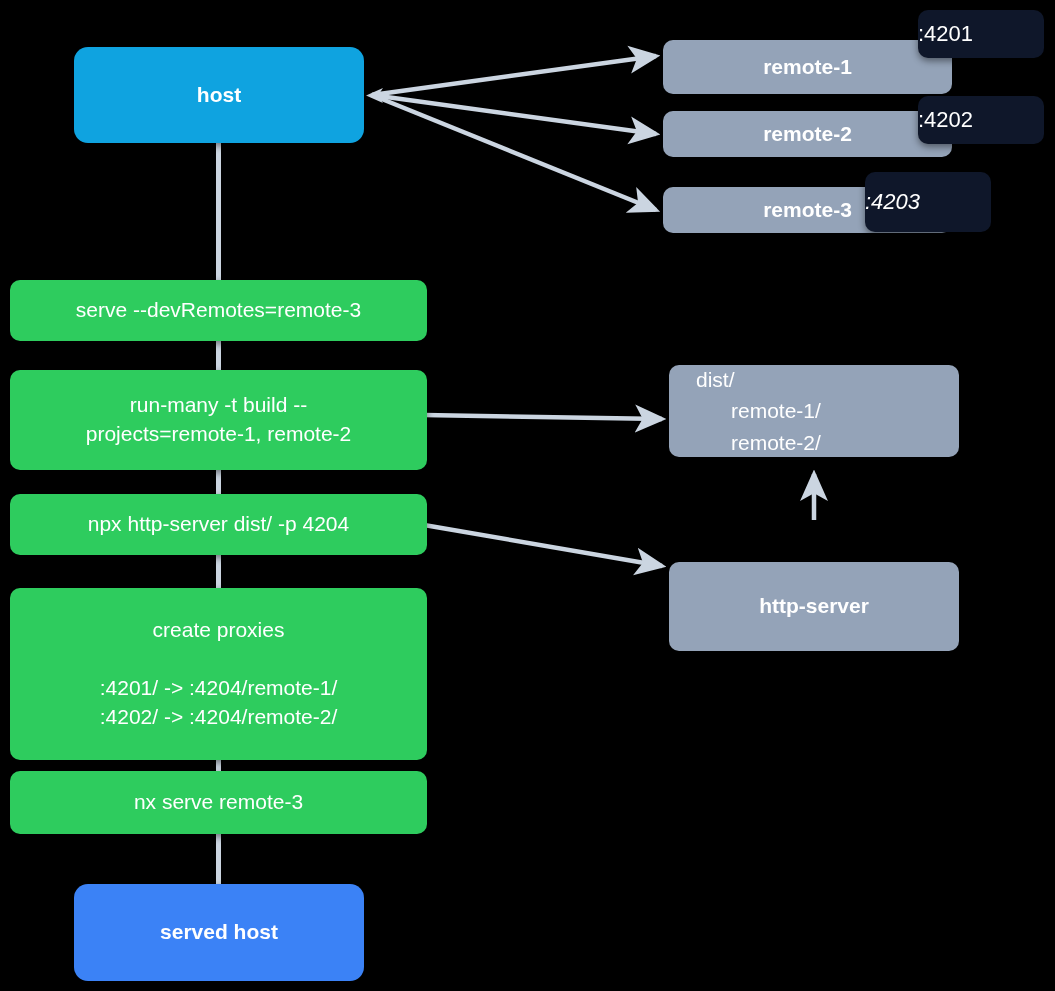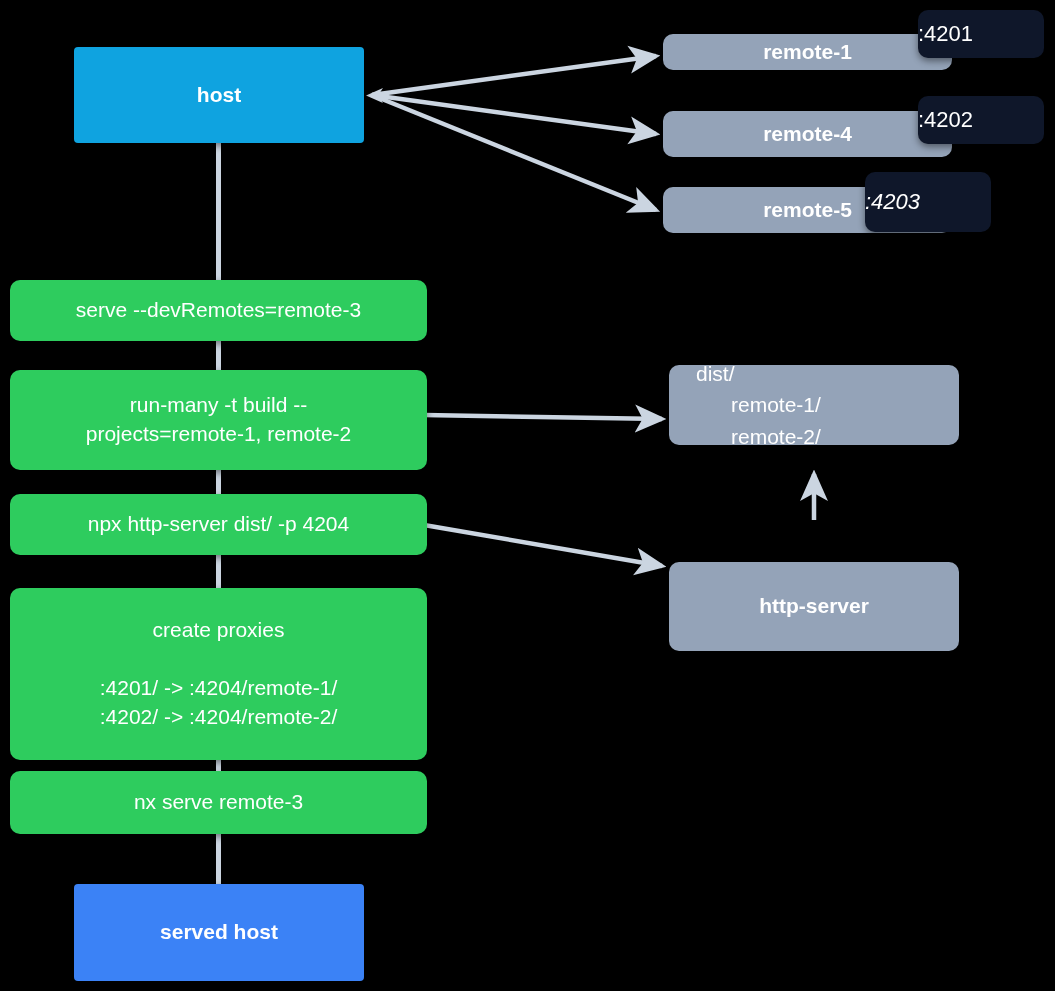--- a/index.html
+++ b/index.html
@@ -24,21 +24,21 @@
     left: 0; top: 0;
     width: 1055px;
     height: 991px;
     pointer-events: none;
   }
 
   
   .node {
     position: absolute;
     box-sizing: border-box;
-    border-radius: 4px;
+    border-radius: 14px;
     display: flex;
     align-items: center;
     justify-content: center;
     text-align: center;
     color: #ffffff;
     box-shadow: 0 3px 7px rgba(0,0,0,0.45);
     line-height: 1.38;
   }
   .node .lbl { display: block; width: 100%; }
 
@@ -131,36 +131,36 @@
 
     <line x1="424" y1="525" x2="662" y2="566" stroke="#CBD5E1" stroke-width="4.5" marker-end="url(#ah)"></line>
 
     <line x1="814" y1="520" x2="814" y2="474" stroke="#CBD5E1" stroke-width="4.5" marker-end="url(#ah)"></line>
   </svg>
 
   <div class="node node-host" style="left:74px; top:47px; width:290px; height:96px;">
     <span class="lbl">host</span>
   </div>
 
-  <div class="node node-remote" style="left:663px; top:34px; width:289px; height:36px;">
+  <div class="node node-remote" style="left:663px; top:40px; width:289px; height:54px;">
     <span class="lbl">remote-1</span>
   </div>
   <div class="badge-port" style="left:918px; top:10px; width:126px; height:48px;">
     <span>:4201</span>
   </div>
 
   <div class="node node-remote" style="left:663px; top:111px; width:289px; height:46px;">
-    <span class="lbl">remote-4</span>
+    <span class="lbl">remote-2</span>
   </div>
   <div class="badge-port" style="left:918px; top:96px; width:126px; height:48px;">
     <span>:4202</span>
   </div>
 
   <div class="node node-remote" style="left:663px; top:187px; width:289px; height:46px;">
-    <span class="lbl">remote-5</span>
+    <span class="lbl">remote-3</span>
   </div>
   <div class="badge-port" style="left:865px; top:172px; width:126px; height:60px;font-style:italic;">
     <span>:4203</span>
   </div>
 
   <div class="node node-cmd" style="left:10px; top:280px; width:417px; height:61px;">
     <span class="lbl multiline">serve --devRemotes=remote-3</span>
   </div>
 
   <div class="node node-cmd" style="left:10px; top:370px; width:417px; height:100px;">
@@ -180,21 +180,21 @@
   </div>
 
   <div class="node node-cmd" style="left:10px; top:771px; width:417px; height:63px;">
     <span class="lbl multiline">nx serve remote-3</span>
   </div>
 
   <div class="node node-servedhost" style="left:74px; top:884px; width:290px; height:97px;">
     <span class="lbl">served host</span>
   </div>
 
-  <div class="node node-dist" style="left:669px; top:365px; width:290px; height:80px;">
+  <div class="node node-dist" style="left:669px; top:365px; width:290px; height:92px;">
     <span class="lbl">dist/
       remote-1/
       remote-2/</span>
   </div>
 
   <div class="node node-gray" style="left:669px; top:522px; width:290px; height:89px;">
     <span class="lbl">http-server</span>
   </div>
 
 </div>

